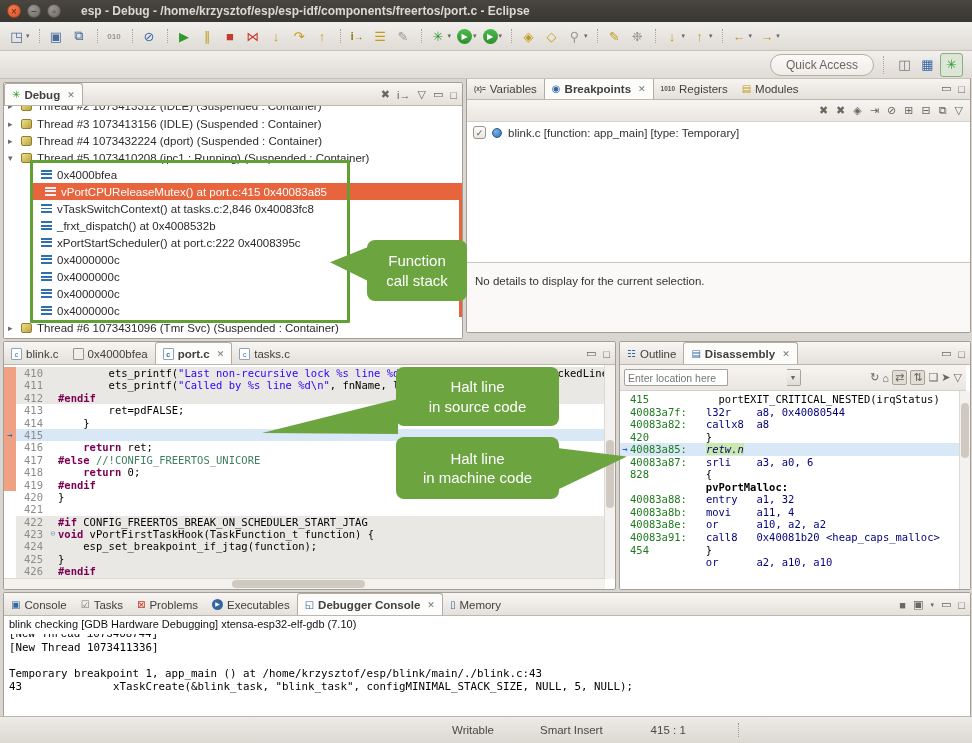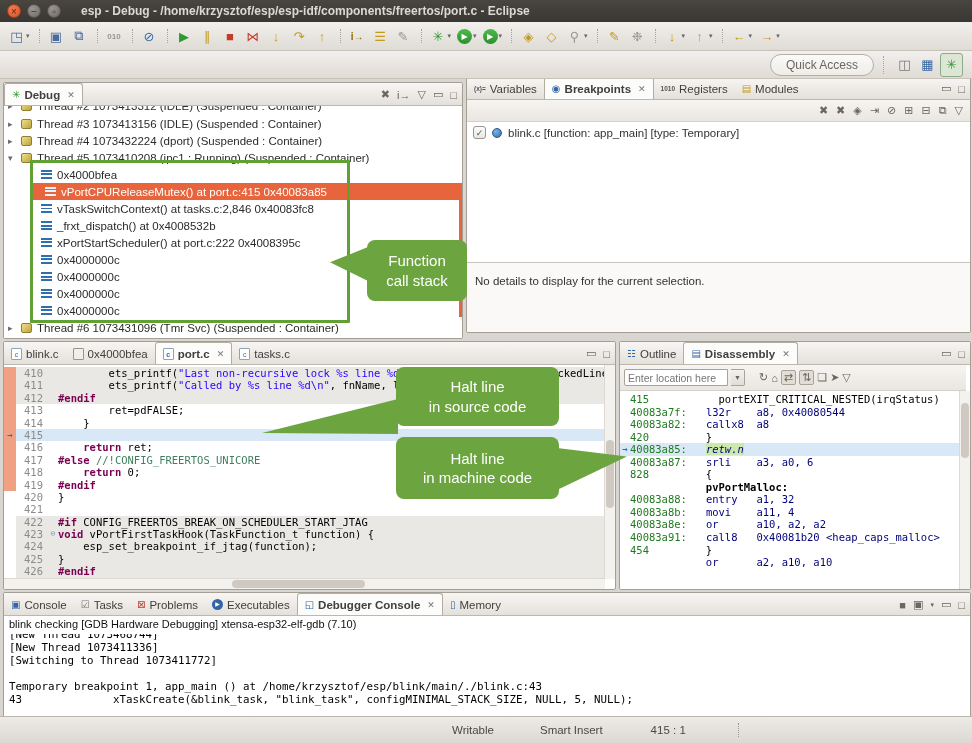--- a/index.html
+++ b/index.html
@@ -93,42 +93,42 @@
   .eline.halt .codecell span{background:#CBE8AD;}
   .tk-pl{color:#000}.tk-st{color:#2A00FF}.tk-pp{color:#7B0052;font-weight:bold}.tk-kw{color:#7B0052;font-weight:bold}
   .tk-cm{color:#3F7F5F}.tk-ad{color:#1E7A1E}.tk-ln{color:#1E7A1E}.tk-nv{color:#00007A}
   .tk-bd{color:#000;font-weight:bold}.tk-hl{color:#00007A;background:#CBE8AD;font-style:italic;}
   .e-vscroll{position:absolute;top:23px;right:0;width:10px;bottom:10px;background:#F4F2EF;border-left:1px solid #DDD8D2;}
   .e-vthumb{position:absolute;top:35%;height:32%;left:1px;right:1px;background:#CFC9C2;border-radius:4px;}
   .e-hscroll{position:absolute;left:0;right:10px;bottom:0;height:10px;background:#F4F2EF;border-top:1px solid #DDD8D2;}
   .e-hthumb{position:absolute;left:38%;width:22%;top:1px;bottom:1px;background:#CFC9C2;border-radius:4px;}
   
   .locbar{position:absolute;top:23px;left:0;right:4px;height:25px;background:linear-gradient(#F6F4F1,#EAE6E1);
-          border-bottom:1px solid #D5D0C9;display:flex;align-items:center;padding:0 4px;gap:3px;}
+          border-bottom:1px solid #D5D0C9;display:flex;align-items:center;padding:0 4px;gap:3px;justify-content:space-between;}
   .locinput{width:104px;height:17px;font-size:10.5px;border:1px solid #A9A29A;border-radius:2px 0 0 2px;padding:0 3px;
             color:#333;background:#fff;font-family:"Liberation Sans",sans-serif;box-sizing:border-box;}
   .locdrop{font-size:7px;color:#666;border:1px solid #A9A29A;border-left:0;height:17px;line-height:16px;padding:0 3px;
            background:linear-gradient(#F4F2EF,#E0DCD6);box-sizing:border-box;border-radius:0 2px 2px 0;}
   .locbar .hic{margin-left:3px;}
   .hic.pressed{background:#E2DDD5;border:1px solid #A9A29A;border-radius:2px;padding:0 2px;}
   #disasm-code{position:absolute;top:49px;left:0;right:10px;bottom:0;background:#fff;padding-top:2px;
                font-family:"DejaVu Sans Mono","Liberation Mono",monospace;font-size:10.5px;line-height:12.55px;overflow:hidden;}
   .drow{display:flex;height:12.55px;}
   .drow .gut{flex:0 0 10px;color:#2A6FC9;font-size:9px;font-weight:bold;text-align:center;line-height:12px;}
   .drow .codecell{white-space:pre;}
   .drow.curr{background:#D9E8F6;}
   .d-vscroll{position:absolute;top:49px;right:0;width:10px;bottom:0;background:#F4F2EF;border-left:1px solid #DDD8D2;}
   .d-vthumb{position:absolute;top:6%;height:28%;left:1px;right:1px;background:#CFC9C2;border-radius:4px;}
   
   .con-header{position:absolute;top:23px;left:0;right:0;height:16px;font-size:11px;color:#111;padding:2px 5px;background:#fff;}
   #console-lines{position:absolute;top:41px;left:0;right:0;bottom:0;background:#fff;padding-left:5px;
                  font-family:"DejaVu Sans Mono","Liberation Mono",monospace;font-size:10.8px;line-height:13px;color:#000;overflow:hidden;}
   .cline{height:13px;white-space:pre;}
   .cline span{white-space:pre;display:inline-block;}
-  .cline.clip{height:7px;overflow:hidden;}
+  .cline.clip{height:7px;overflow:hidden;font-family:Liberation Mono, monospace;}
   .cline.clip span{transform:translateY(-6px);}
   
   .statusbar{position:absolute;left:0;right:0;bottom:0;height:26px;background:linear-gradient(#EDEBE7,#DCD8D2);
              border-top:1px solid #BAB4AC;display:flex;align-items:center;font-size:11.5px;color:#4A4846;z-index:4;}
   .st-writable{margin-left:452px;}
   .st-insert{margin-left:46px;}
   .st-pos{margin-left:48px;}
   .st-handle{margin-left:52px;border-left:1px dotted #9A958E;height:14px;}
   
   .greenbox{position:absolute;left:30px;top:160px;width:314px;height:157px;border:3px solid #61A033;z-index:55;border-radius:1px;}
@@ -743,21 +743,20 @@
         <span class="hic sz7">▾</span>
         <span class="hic">▭</span>
         <span class="hic">□</span>
       </div>
   </div>
   <div class="con-header">blink checking [GDB Hardware Debugging] xtensa-esp32-elf-gdb (7.10)</div>
   <div id="console-lines">
 
   <div class="cline clip"><span>[New Thread 1073468744]</span></div>
       <div class="cline"><span>[New Thread 1073411336]</span></div>
-      <div class="cline"><span>[Switching to Thread 1073411772]</span></div>
       <div class="cline"><span> </span></div>
       <div class="cline"><span>Temporary breakpoint 1, app_main () at /home/krzysztof/esp/blink/main/./blink.c:43</span></div>
       <div class="cline"><span>43              xTaskCreate(&amp;blink_task, "blink_task", configMINIMAL_STACK_SIZE, NULL, 5, NULL);</span></div>
     </div>
 </div>
 
 <div class="statusbar">
   <span class="st-writable">Writable</span>
   <span class="st-insert">Smart Insert</span>
   <span class="st-pos">415 : 1</span>

